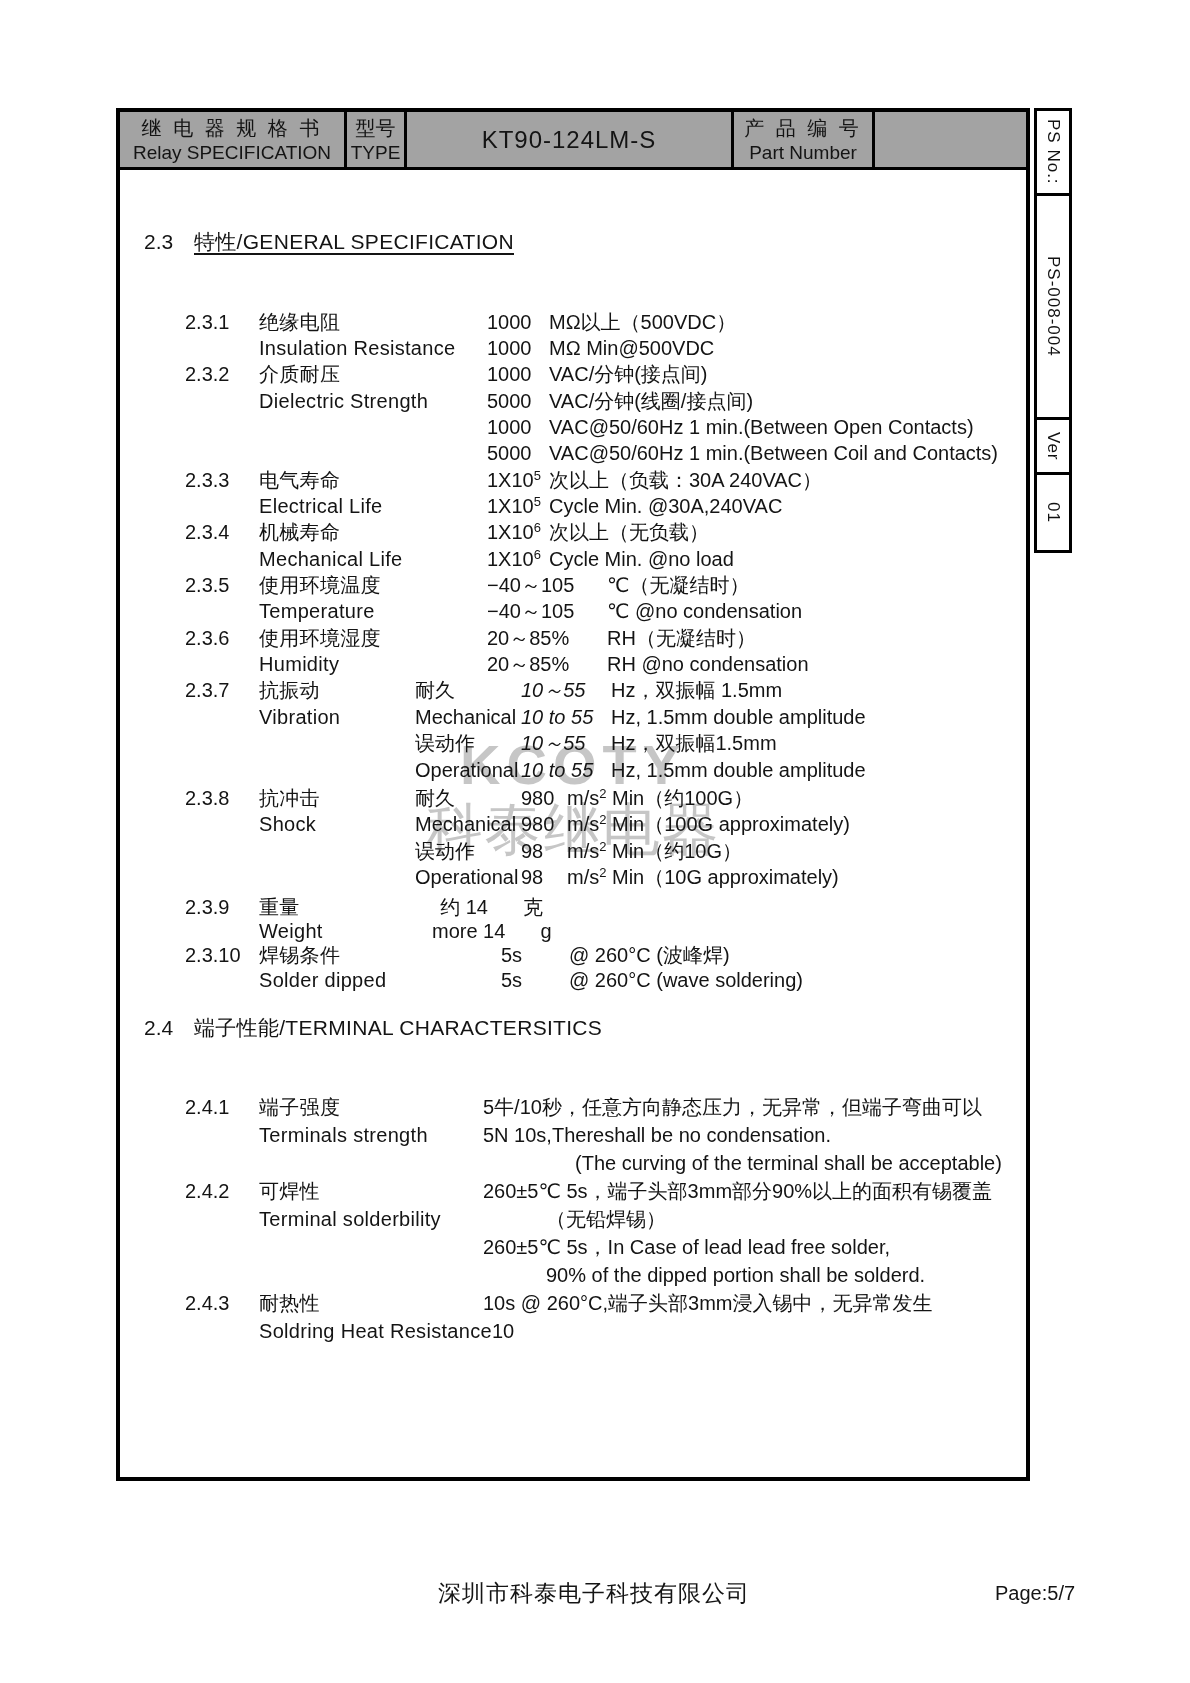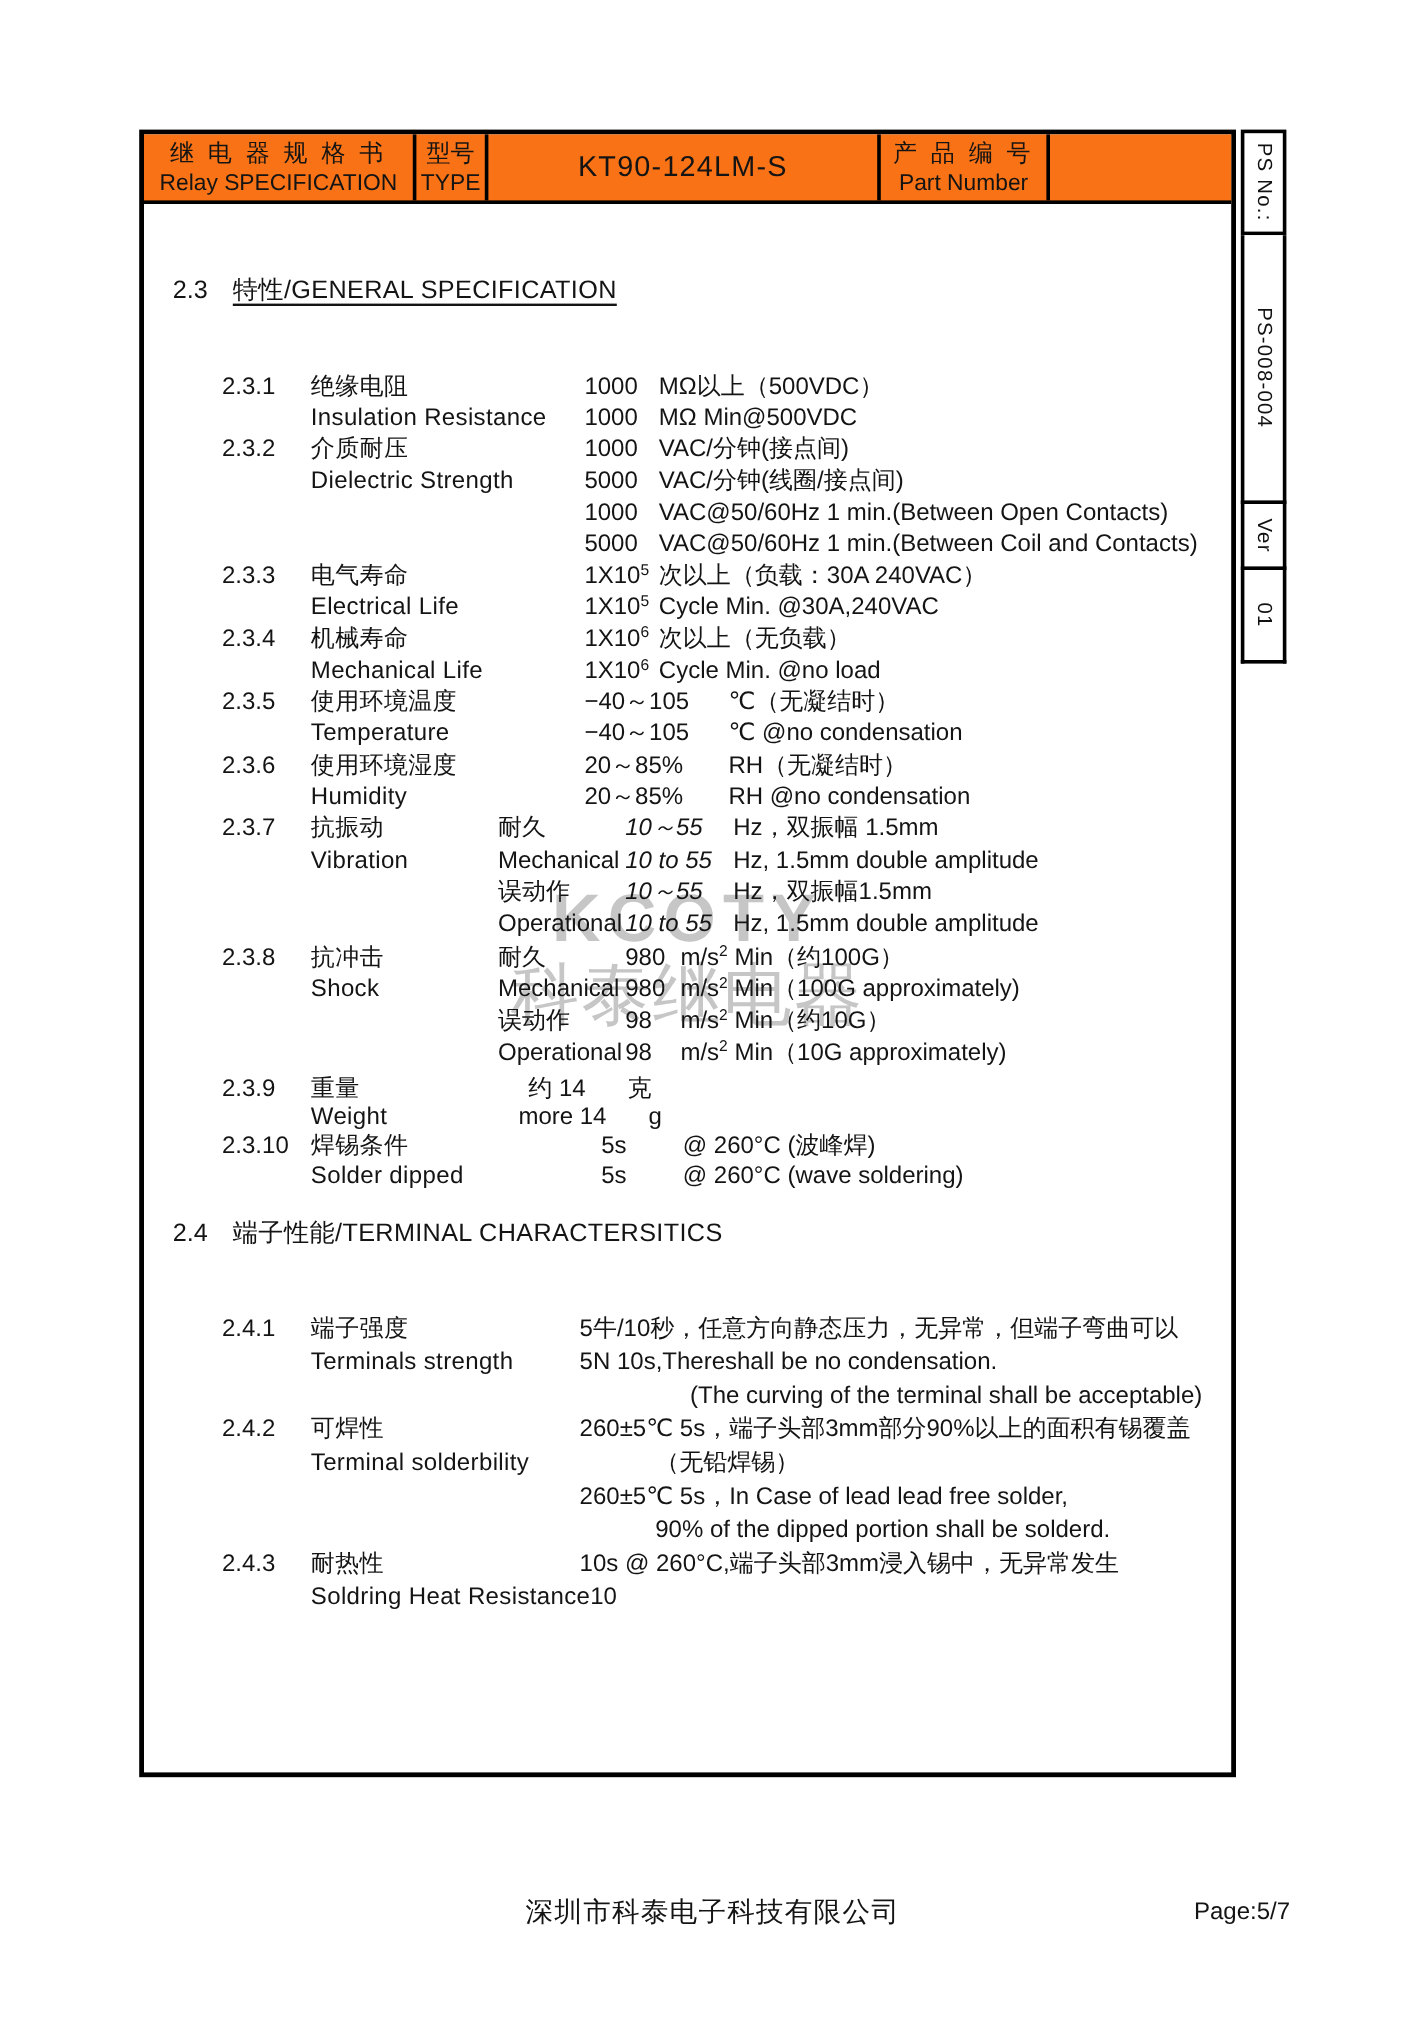--- a/index.html
+++ b/index.html
@@ -3,21 +3,21 @@
 <meta charset="utf-8">
 <style>
   html,body{margin:0;padding:0;background:#fff;}
   body{width:1190px;height:1683px;font-family:"Liberation Sans","DejaVu Sans",sans-serif;color:#141414;}
   .page{position:relative;width:1190px;height:1683px;background:#fff;overflow:hidden;}
 
   
   .main-box{position:absolute;left:116px;top:108px;width:914px;height:1373px;border:4px solid #000;box-sizing:border-box;background:#fff;}
 
   
-  .header-table{position:absolute;left:0;top:0;width:100%;height:55px;border-bottom:3px solid #000;display:flex;box-sizing:content-box;background:#f97316;z-index:2;}
+  .header-table{position:absolute;left:0;top:0;width:100%;height:55px;border-bottom:3px solid #000;display:flex;box-sizing:content-box;background:#a3a3a3;z-index:2;}
   .hcell{border-right:3px solid #000;display:flex;flex-direction:column;align-items:center;justify-content:center;box-sizing:border-box;overflow:hidden;}
   .hcell.last{border-right:none;flex:1 1 auto;}
   .hc1{width:227px;}
   .hc2{width:60px;}
   .hc3{width:327px;}
   .hc4{width:141px;}
   .hzh{font-size:20px;letter-spacing:3px;line-height:26px;white-space:nowrap;}
   .hen{font-size:19px;line-height:24px;white-space:nowrap;letter-spacing:0;}
   .model{font-size:24px;letter-spacing:1px;}
 

